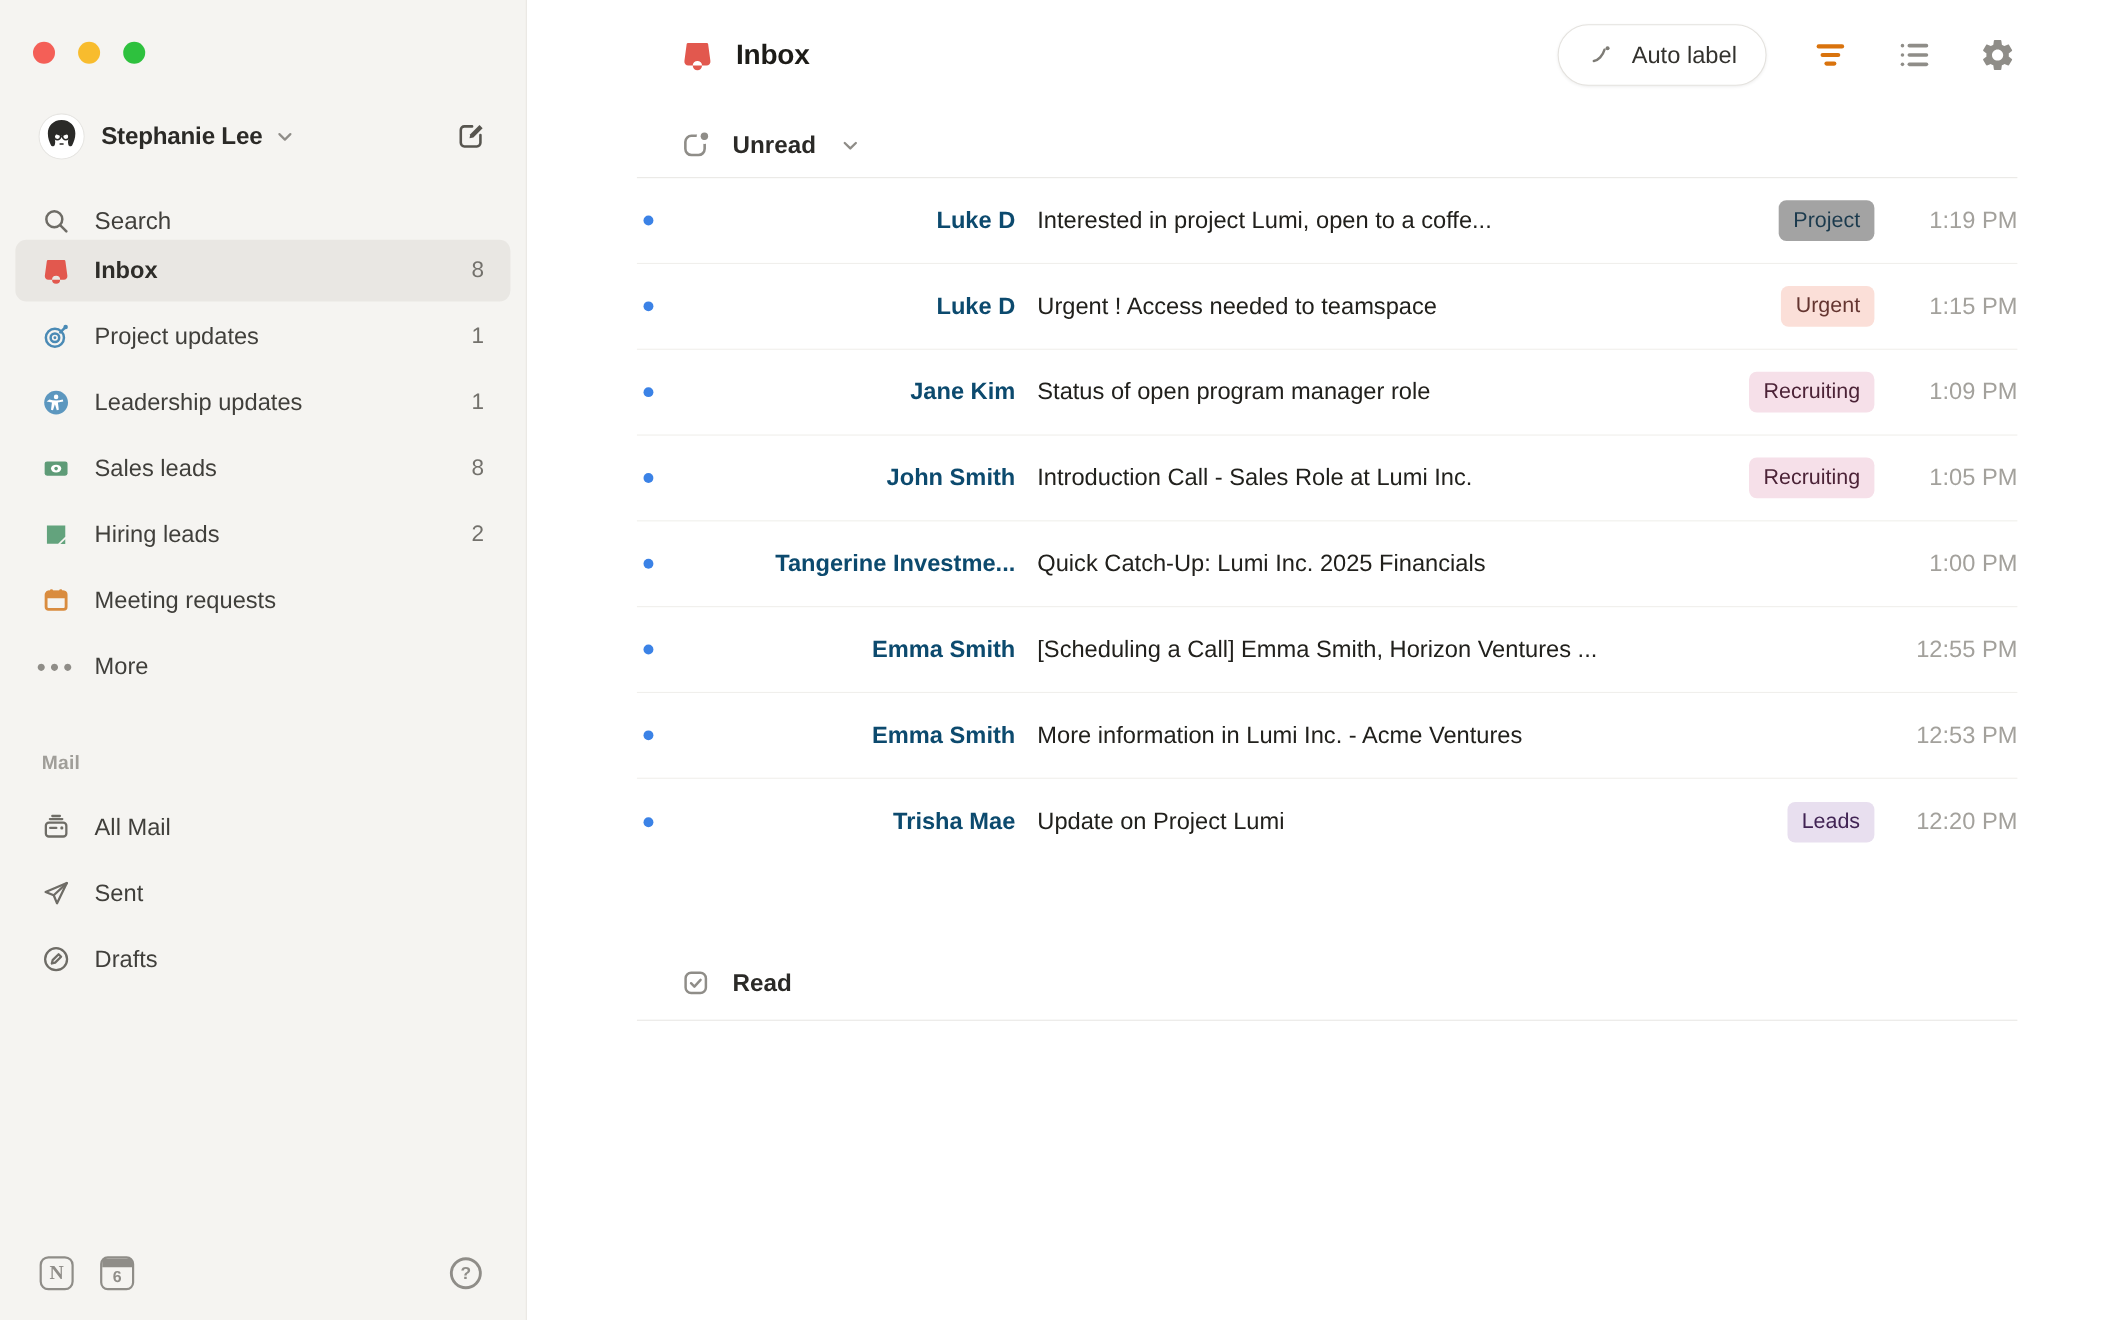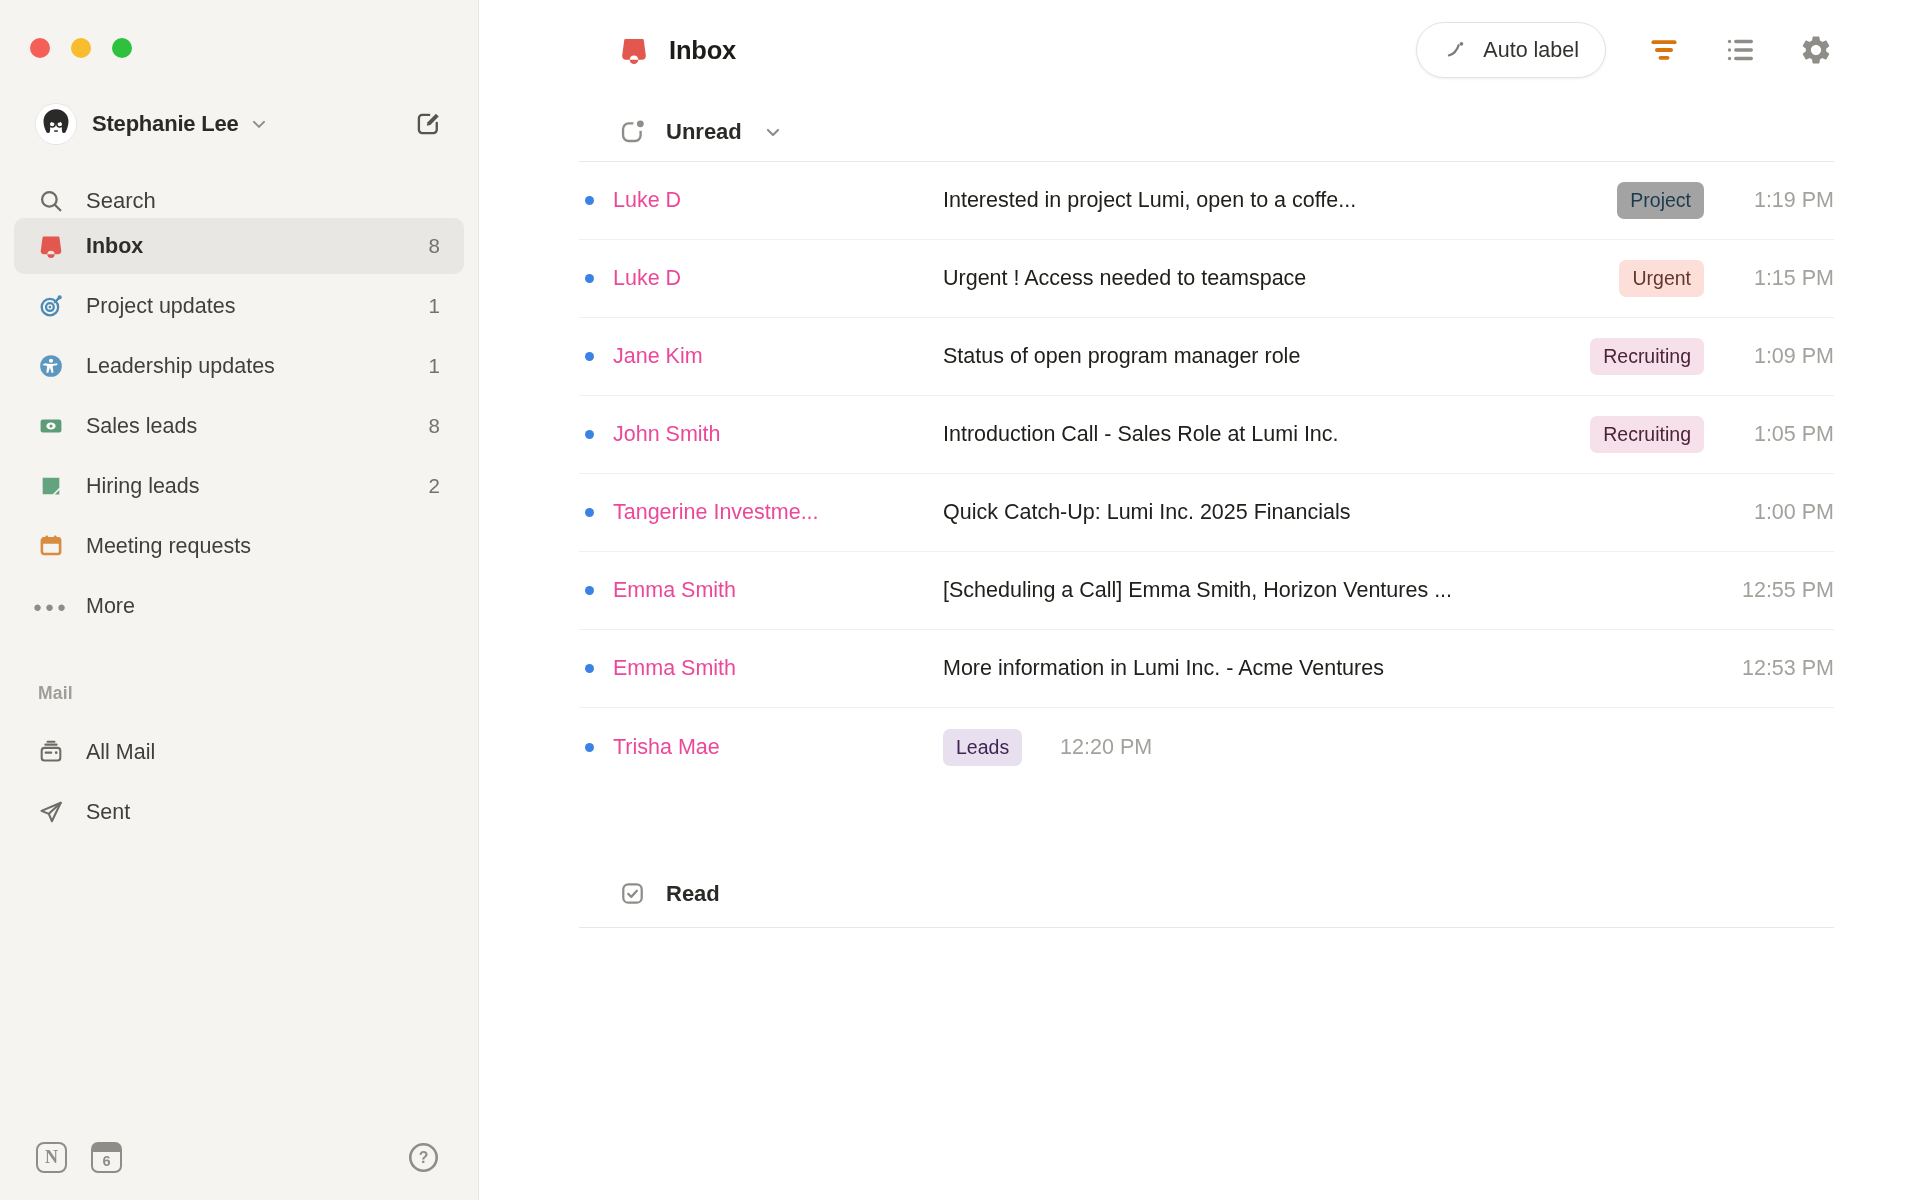--- a/index.html
+++ b/index.html
@@ -51,21 +51,21 @@
   .unread-header, .read-header { display:flex; align-items:center; gap:20px; margin-left:40px; font-size:22px; font-weight:700; color:#2B2A27; border-bottom:none; }
   .unread-header { margin-top:40px; padding-bottom:16px; }
   .section-divider { border-bottom:1px solid #E9E8E5; margin-left:0; }
   .read-header { margin-top:94px; padding-bottom:20px; }
 
   .email-list { display:flex; flex-direction:column; }
   .email-row { display:flex; align-items:center; height:78px; border-bottom:1px solid #F0EFEC; cursor:pointer; }
   .email-row:last-child { border-bottom:none; }
   .dot-col { width:34px; display:flex; padding-left:6px; flex:none; }
   .unread-dot { width:9px; height:9px; border-radius:50%; }
-  .sender { width:330px; flex:none; font-weight:400; font-size:21.5px; color:#ec4899; white-space:nowrap; overflow:hidden; padding-right:20px; }
+  .sender { width:330px; flex:none; font-weight:700; font-size:21.5px; color:#0c4a6e; white-space:nowrap; overflow:hidden; padding-right:20px;text-align:right; }
   .subject { flex:1; font-size:21.5px; color:#21201C; white-space:nowrap; overflow:hidden; padding-right:24px; }
   .pill { font-size:19.5px; font-weight:500; padding:7px 13px; border-radius:7px; margin-right:18px; white-space:nowrap; }
   .time { width:112px; flex:none; text-align:right; font-size:21.5px; color:#A3A19C; }
 
   svg { display:block; }
 </style>
 </head>
 <body>
 
 <aside class="sidebar">
@@ -216,20 +216,30 @@
     <span class="nav-icon">
               <svg viewBox="0 0 24 24" width="26" height="26" fill="none" stroke="#6E6C66" stroke-width="1.9" stroke-linejoin="round" stroke-linecap="round">
                 <path d="M21 3.5l-8.2 17-2.8-6.8L3.2 11z"></path>
                 <path d="M21 3.5L10 13.7"></path>
               </svg>
             </span>
     <span class="nav-label">Sent</span>
 
   </div>
 
+  <div class="nav-item">
+    <span class="nav-icon">
+              <svg viewBox="0 0 24 24" width="26" height="26" fill="none" stroke="#6E6C66" stroke-width="1.9" stroke-linecap="round" stroke-linejoin="round">
+                <circle cx="12" cy="12" r="9.2"></circle>
+                <path d="M8.4 15.6l.7-2.8 5-5 2.1 2.1-5 5z"></path>
+              </svg>
+            </span>
+    <span class="nav-label">Drafts</span>
+
+  </div>
 </div>
   </section>
 </nav>
 
   <div class="sidebar-footer">
     <span class="n-logo">N</span>
     <span class="cal-badge">
       <span class="cal-top"></span>
       <span class="cal-num">6</span>
     </span>
@@ -373,20 +383,21 @@
     <span class="subject">More information in Lumi Inc. - Acme Ventures</span>
 
     <span class="time">12:53 PM</span>
   </div>
 
   <div class="email-row">
     <span class="dot-col">
           <span class="unread-dot" style="background: rgb(59, 130, 230);"></span>
         </span>
     <span class="sender">Trisha Mae</span>
+    <span class="subject">Update on Project Lumi</span>
     <span class="pill" style="background: rgb(232, 223, 239); color: rgb(65, 36, 84);">Leads</span>
     <span class="time">12:20 PM</span>
   </div>
 </div>
 
   <div class="read-header">
     <span>
       <svg viewBox="0 0 24 24" width="27" height="27" fill="none" stroke="#8F8D88" stroke-width="2" stroke-linecap="round" stroke-linejoin="round">
           <rect x="3.8" y="3.8" width="16.4" height="16.4" rx="4.5"></rect>
           <path d="M8.2 12.3l2.7 2.7 5-5.4"></path>

